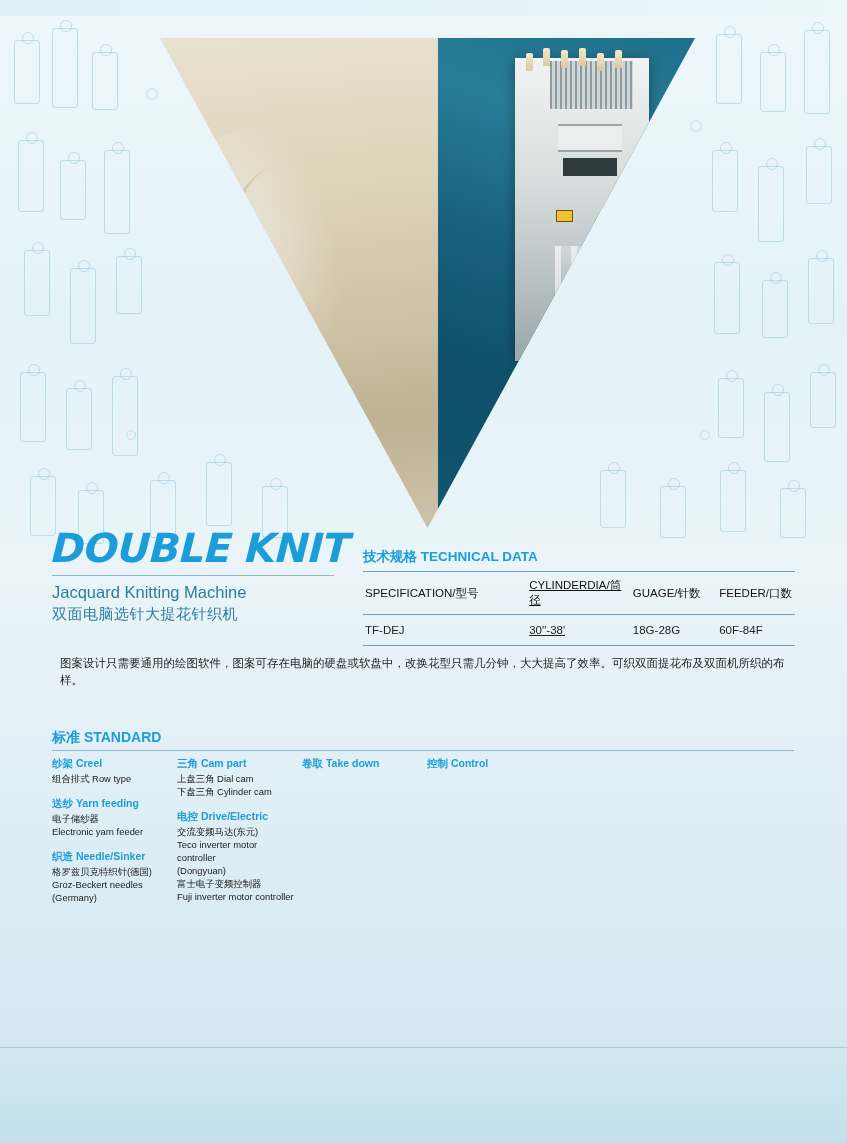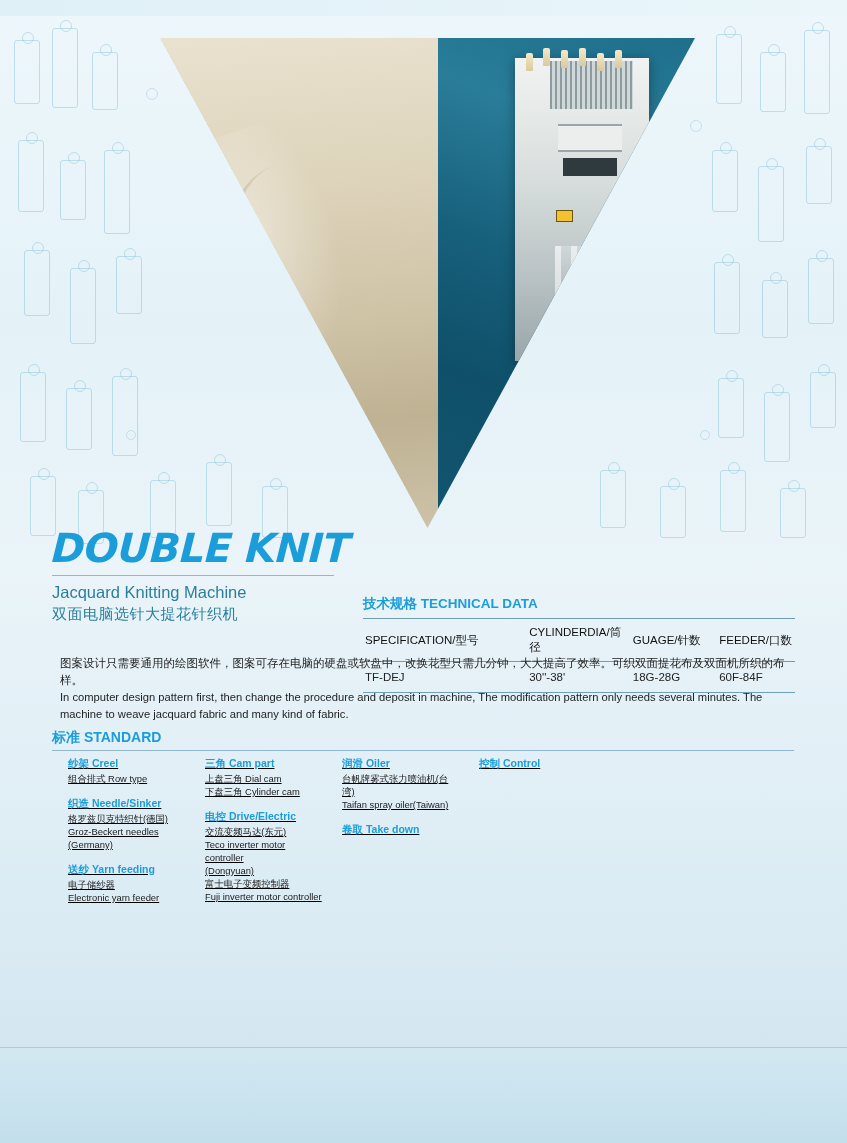--- a/index.html
+++ b/index.html
@@ -142,60 +142,60 @@
   .title-rule { height: 1px; background: #8fb9cc; margin: 7px 0 6px 0; width: 282px; }
   .sub-title-en {
     font-size: 16.5px; color: #2b7f9e; font-weight: 400; line-height: 1.25;
   }
   .sub-title-cn {
     font-size: 15px; color: #2b7f9e; margin-top: 2px; letter-spacing: 0.5px;
   }
 
   
   .tech {
-    position: absolute; left: 363px; top: 595px; width: 432px;
+    position: absolute; left: 363px; top: 548px; width: 432px;
   }
   .tech-head {
     font-size: 13.5px; font-weight: 700; color: #1a9dd9; padding-bottom: 5px;
   }
   .tech-head .cn { color: #1a9dd9; }
   .tech-table { width: 100%; border-collapse: collapse; font-size: 11.5px; color: #222; }
   .tech-table th, .tech-table td {
     text-align: left; padding: 6px 2px; font-weight: 400;
   }
   .tech-table thead th {
     border-top: 1px solid #6f9fb4;
     border-bottom: 1px solid #6f9fb4;
     font-size: 11.5px; color: #111;
   }
   .tech-table tbody td { border-bottom: 1px solid #6f9fb4; padding-top: 9px; padding-bottom: 9px; }
   .col-spec { width: 38%; }
-  .col-cyl { width: 24%; }
+  .col-cyl { width: 24%; text-decoration: underline; }
   .col-guage { width: 20%; }
   .col-feeder { width: 18%; text-align: right; margin-left: 28px; }
 
   
   .para {
     position: absolute; left: 60px; top: 655px; width: 742px;
     font-size: 11.2px; color: #1d1d1d; line-height: 1.45;
   }
   .para .cn { display: block; font-size: 11.5px; margin-bottom: 1px; }
 
   
   .std-title {
     position: absolute; left: 52px; top: 729px;
     font-size: 14px; font-weight: 700; color: #1a9dd9;
   }
   .std-rule {
     position: absolute; left: 52px; top: 750px; width: 742px; height: 1px;
     background: #8fb9cc;
   }
   .std-cols {
-    position: absolute; left: 68px; top: 757px; width: 746px;
-    display: flex; gap: 12px; text-decoration: underline;
+    position: absolute; left: 52px; top: 757px; width: 746px;
+    display: flex; gap: 0;
   }
   .std-col { width: 125px; padding-right: 8px; }
   .std-group { margin-bottom: 11px; }
   .std-group h4 {
     font-size: 10.5px; font-weight: 700; color: #1a9dd9; margin-bottom: 2px;
   }
   .std-group p {
     font-size: 9.4px; color: #1a1a1a; line-height: 1.38;
   }
 
@@ -309,46 +309,45 @@
           <td class="col-cyl">30''-38'</td>
           <td class="col-guage">18G-28G</td>
           <td class="col-feeder">60F-84F</td>
         </tr>
       </tbody>
     </table>
   </div>
 
   <div class="para">
     <span class="cn">图案设计只需要通用的绘图软件，图案可存在电脑的硬盘或软盘中，改换花型只需几分钟，大大提高了效率。可织双面提花布及双面机所织的布样。</span>
-    <span>In computer design pattern first, then change the procedure and deposit in machine, The modification pattern only needs several minutes. The machine to weave jacquard fabric and many kind of fabric.</span>
   </div>
 
   <div class="std-title">
     <span>标准</span>
     <span>STANDARD</span>
   </div>
   <div class="std-rule"></div>
 
   <div class="std-cols">
 
     <div class="std-col">
       <div class="std-group">
         <h4>纱架 Creel</h4>
         <p class="pre" style="white-space: pre-line;">组合排式 Row type</p>
+      </div>
+      <div class="std-group">
+        <h4>送纱 Yarn feeding</h4>
+        <p class="pre" style="white-space: pre-line;">电子储纱器
+Electronic yarn feeder</p>
       </div>
       <div class="std-group">
         <h4>织造 Needle/Sinker</h4>
         <p class="pre" style="white-space: pre-line;">格罗兹贝克特织针(德国)
 Groz-Beckert needles
 (Germany)</p>
-      </div>
-      <div class="std-group">
-        <h4>送纱 Yarn feeding</h4>
-        <p class="pre" style="white-space: pre-line;">电子储纱器
-Electronic yarn feeder</p>
       </div>
     </div>
 
     <div class="std-col">
       <div class="std-group">
         <h4>三角 Cam part</h4>
         <p class="pre" style="white-space: pre-line;">上盘三角 Dial cam
 下盘三角 Cylinder cam</p>
       </div>
       <div class="std-group">
@@ -356,25 +355,20 @@
         <p class="pre" style="white-space: pre-line;">交流变频马达(东元)
 Teco inverter motor controller
 (Dongyuan)
 富士电子变频控制器
 Fuji inverter motor controller</p>
       </div>
     </div>
 
     <div class="std-col">
       <div class="std-group">
-        <h4>润滑 Oiler</h4>
-        <p class="pre" style="white-space: pre-line;">台帆牌雾式张力喷油机(台湾)
-Taifan spray oiler(Taiwan)</p>
-      </div>
-      <div class="std-group">
         <h4>卷取 Take down</h4>
       </div>
     </div>
 
 
     <div class="std-col">
       <div class="std-group">
         <h4>控制 Control</h4>
       </div>
     </div>

